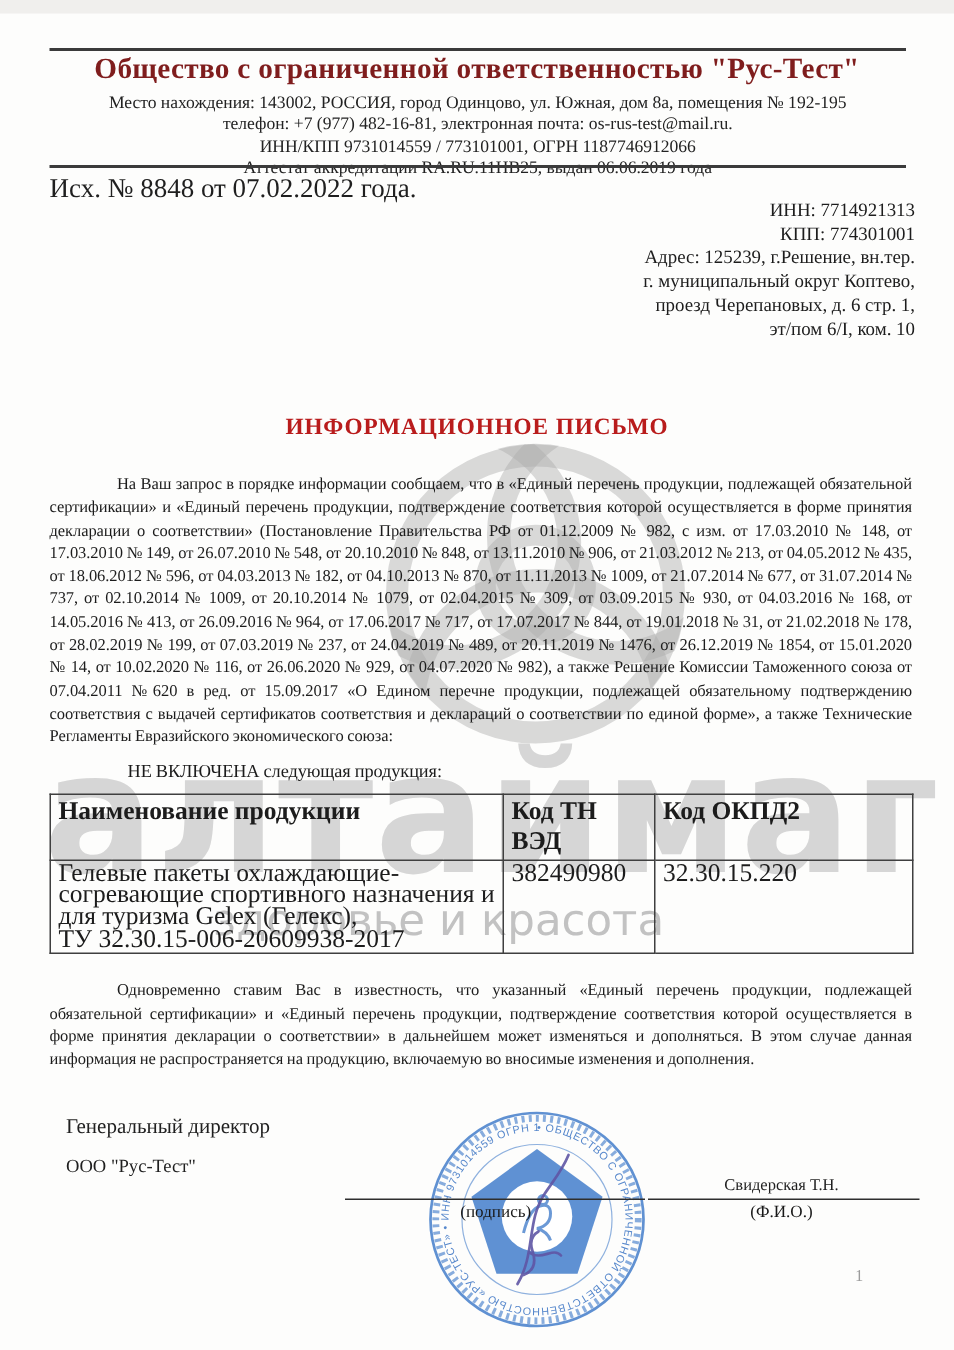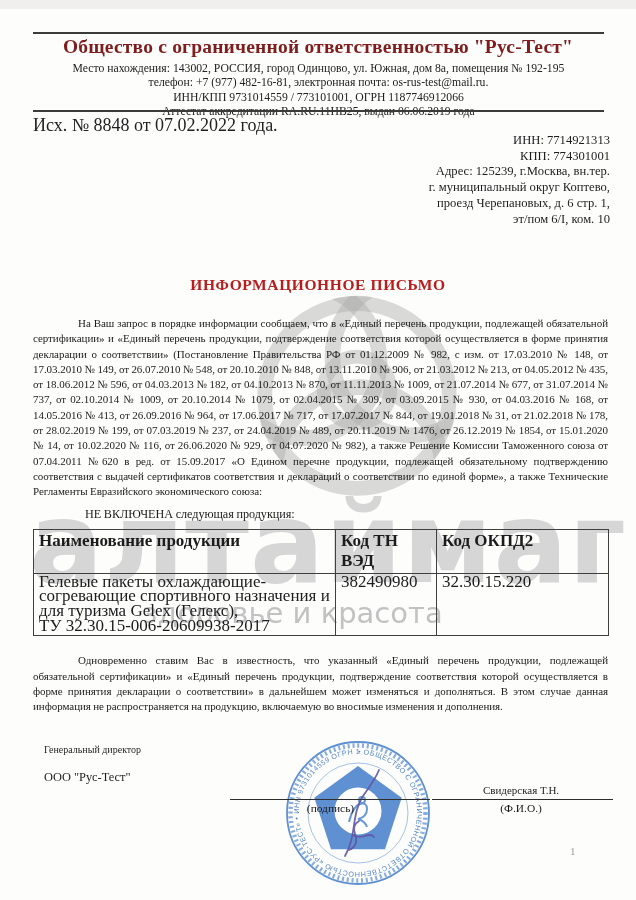--- a/index.html
+++ b/index.html
@@ -45,21 +45,21 @@
     font-size:17px;color:#1c1c1c;table-layout:fixed;
   }
   table.products th,table.products td{
     border:1.3px solid #3f3f3f;padding:1px 5px 2px 5px;vertical-align:top;text-align:left;
   }
   table.products th{font-weight:bold;height:16px;}
   table.products td{height:46px;line-height:14.6px;}
   col.c1{width:302px;}col.c2{width:101px;}col.c3{width:172px;}
   .para2{margin-top:17px;}
   
-  .sig-left-title{position:absolute;left:44px;top:744px;font-size:10px;z-index:2;}
+  .sig-left-title{position:absolute;left:44px;top:744px;font-size:14px;z-index:2;}
   .sig-left-org{position:absolute;left:44px;top:770px;font-size:12.4px;z-index:2;}
   .sig-line{position:absolute;top:799px;height:1.2px;background:#2e2e2e;z-index:4;}
   .sig-line-left{left:230px;width:200px;}
   .sig-line-right{left:432px;width:181px;}
   .sig-caption{
     position:absolute;font-size:11.4px;color:#181818;text-align:center;z-index:4;
   }
   .caption-podpis{left:283px;top:802px;width:95px;}
   .caption-fio{left:432px;top:802px;width:178px;}
   .sig-name{position:absolute;left:432px;top:784px;width:178px;text-align:center;font-size:11px;z-index:2;}
@@ -112,21 +112,21 @@
   <div>телефон: +7 (977) 482-16-81, электронная почта: os-rus-test@mail.ru.</div>
   <div>ИНН/КПП 9731014559 / 773101001, ОГРН 1187746912066</div>
   <div>Аттестат аккредитации RA.RU.11НВ25, выдан 06.06.2019 года</div>
 </div>
 <div class="rule rule-bottom"></div>
 <div class="outgoing-ref">Исх. № 8848 от 07.02.2022 года.</div>
 
 <div class="recipient">
   <div>ИНН: 7714921313</div>
   <div>КПП: 774301001</div>
-  <div>Адрес: 125239, г.Москва, вн.тер.</div>
+  <div>Адрес: 125239, г.Решение, вн.тер.</div>
   <div>г. муниципальный округ Коптево,</div>
   <div>проезд Черепановых, д. 6 стр. 1,</div>
   <div>эт/пом 6/I, ком. 10</div>
 </div>
 
 <div class="doc-title">ИНФОРМАЦИОННОЕ ПИСЬМО</div>
 
 <div class="bodyflow">
   <p class="para">На Ваш запрос в порядке информации сообщаем, что в «Единый перечень продукции, подлежащей обязательной сертификации» и «Единый перечень продукции, подтверждение соответствия которой осуществляется в форме принятия декларации о соответствии» (Постановление Правительства РФ от 01.12.2009 № 982, с изм. от 17.03.2010 № 148, от 17.03.2010 № 149, от 26.07.2010 № 548, от 20.10.2010 № 848, от 13.11.2010 № 906, от 21.03.2012 № 213, от 04.05.2012 № 435, от 18.06.2012 № 596, от 04.03.2013 № 182, от 04.10.2013 № 870, от 11.11.2013 № 1009, от 21.07.2014 № 677, от 31.07.2014 № 737, от 02.10.2014 № 1009, от 20.10.2014 № 1079, от 02.04.2015 № 309, от 03.09.2015 № 930, от 04.03.2016 № 168, от 14.05.2016 № 413, от 26.09.2016 № 964, от 17.06.2017 № 717, от 17.07.2017 № 844, от 19.01.2018 № 31, от 21.02.2018 № 178, от 28.02.2019 № 199, от 07.03.2019 № 237, от 24.04.2019 № 489, от 20.11.2019 № 1476, от 26.12.2019 № 1854, от 15.01.2020 № 14, от 10.02.2020 № 116, от 26.06.2020 № 929, от 04.07.2020 № 982), а также Решение Комиссии Таможенного союза от 07.04.2011 №620 в ред. от 15.09.2017 «О Едином перечне продукции, подлежащей обязательному подтверждению соответствия с выдачей сертификатов соответствия и деклараций о соответствии по единой форме», а также Технические Регламенты Евразийского экономического союза:</p>
   <p class="para not-included">НЕ ВКЛЮЧЕНА следующая продукция:</p>

